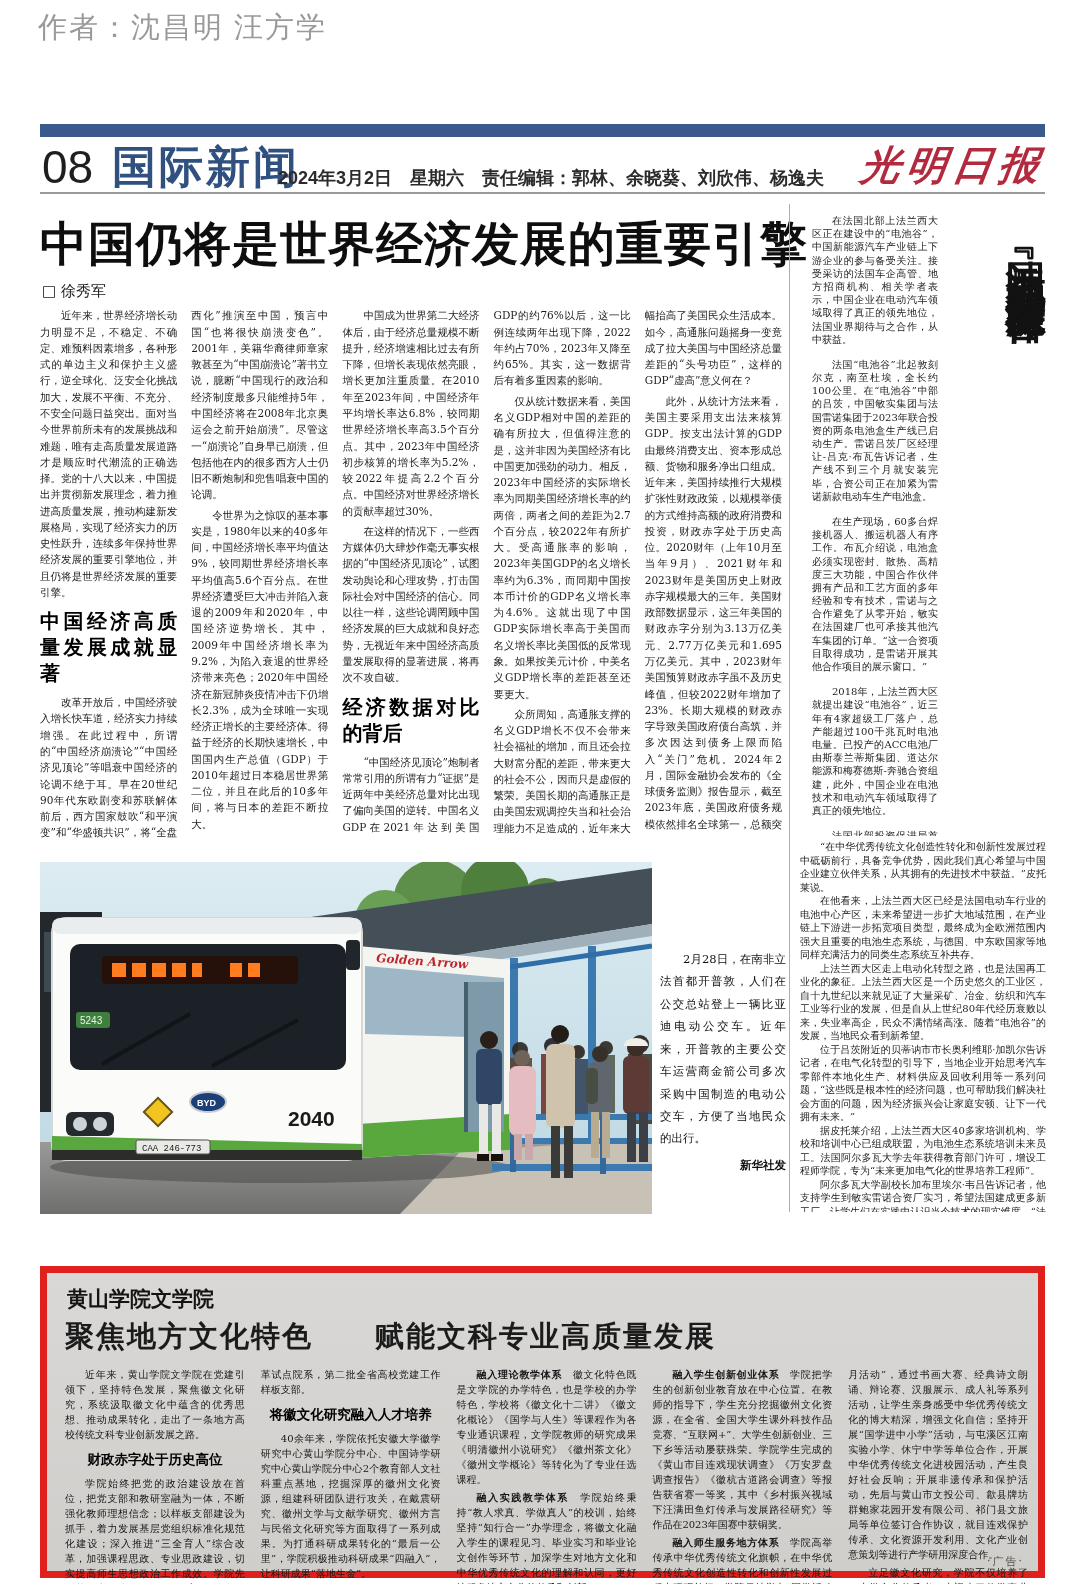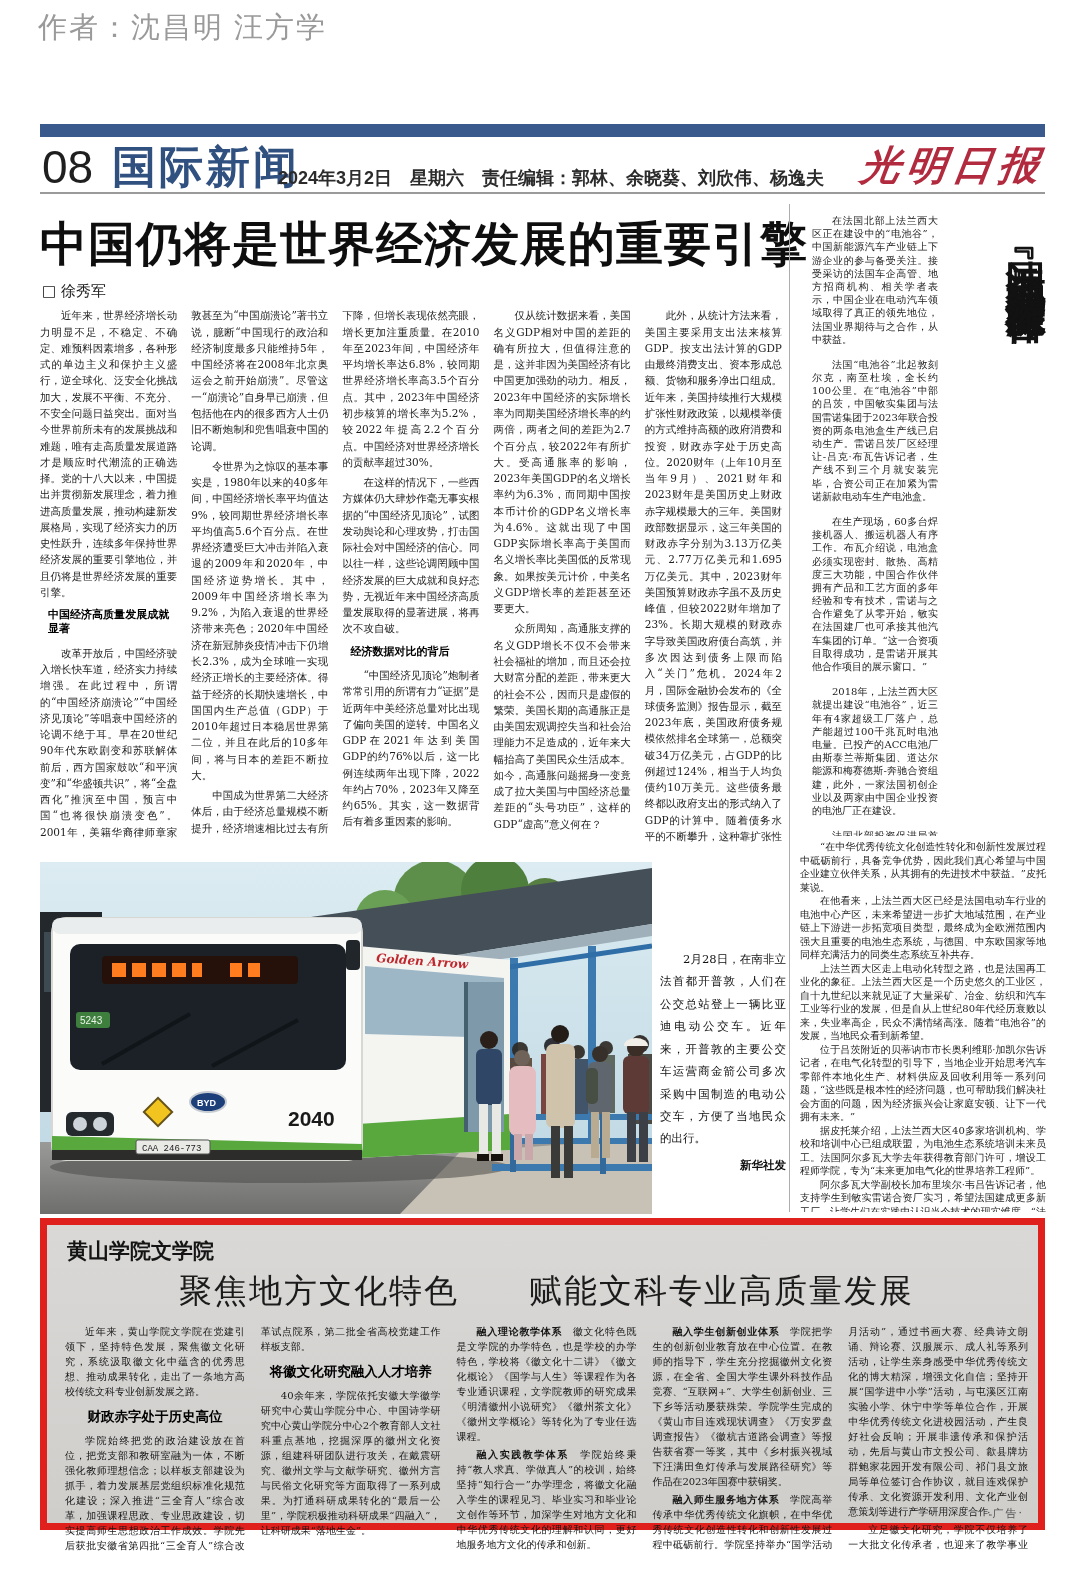--- a/index.html
+++ b/index.html
@@ -22,21 +22,21 @@
   .header-rule{left:40px;top:192px;width:1005px;height:2px;background:#9a9a9a;}
 
   
   .main-art{left:40px;top:202px;width:742px;height:660px;}
   .headline{font-size:47px;font-weight:900;color:#0e0e0e;letter-spacing:1px;line-height:1.2;
             margin:14px 0 6px 0;white-space:nowrap;}
   .byline{font-size:15px;color:#222;margin:10px 0 6px 2px;}
   .body-cols{column-count:5;column-gap:14px;height:538px;overflow:hidden;
              font-size:10.5px;line-height:1.55;text-align:justify;}
   .body-cols p{margin:0 0 4px 0;text-indent:2em;}
-  .body-cols h3.blk-sub{font-size:11px;line-height:1.3;margin:8px 8px;color:#000;text-indent:0;}
+  .body-cols h3.blk-sub{font-size:20px;line-height:1.3;margin:8px 0;color:#000;text-indent:0;}
 
   
   .v-rule{left:789px;top:204px;width:1px;height:1008px;background:#adadad;}
 
   
   .fr-top{left:800px;top:202px;width:246px;height:634px;display:flex;overflow:hidden;}
   .fr-col{width:150px;height:100%;overflow:hidden;font-size:10px;line-height:1.32;text-align:justify;}
   .fr-col p{margin:12px;text-indent:2em;}
   .fr-headline{flex:1;writing-mode:vertical-rl;text-orientation:upright;
                font-size:40px;font-weight:900;color:#121212;letter-spacing:3px;line-height:1.0;
@@ -45,24 +45,24 @@
              font-size:10px;line-height:1.35;text-align:justify;}
   .fr-bottom p{margin:0;text-indent:2em;}
 
   
   .photo-box{left:40px;top:862px;width:612px;height:352px;overflow:hidden;background:#cfe2ea;}
   .caption{left:660px;top:948px;width:126px;font-size:11.5px;line-height:1.95;text-align:justify;color:#111;}
   .caption .cap-text{text-indent:2em;display:block;}
   .caption .credit{display:block;text-align:right;font-weight:bold;margin-top:4px;}
 
   
-  .promo{left:40px;top:1218px;width:1005px;height:312px;border:7px solid #e0201c;
+  .promo{left:40px;top:1266px;width:1005px;height:312px;border:7px solid #e0201c;
          background:linear-gradient(180deg,#d9d8d6 0%,#cfcecb 100%);padding:10px 10px 6px 18px;}
   .promo-org{font-family:"Liberation Sans",sans-serif;font-size:21px;font-weight:bold;color:#141414;margin:2px 0 0 2px;}
-  .promo-title{text-align:center;font-size:33px;font-weight:400;color:#1b1b1b;letter-spacing:2px;margin:4px 0 10px 0;}
+  .promo-title{font-size:29px;font-weight:700;color:#1b1b1b;letter-spacing:2px;margin:4px 0 10px 0;}
   .promo-cols{column-count:5;column-gap:16px;height:238px;overflow:hidden;
               font-size:10px;line-height:1.5;text-align:justify;color:#161616;}
   .promo-cols p{margin:0 0 3px 0;text-indent:2em;}
   .promo-cols h3.blk-sub{font-size:13.5px;text-align:center;margin:7px 0;text-indent:0;color:#000;}
   .promo-cols p b{font-weight:bold;}
   .ad-marker{position:absolute;right:14px;bottom:2px;font-size:11px;color:#555;letter-spacing:2px;}
 </style>
 </head>
 <body>
 
@@ -95,21 +95,21 @@
       </div>
   </div>
 
   <div class="abs v-rule"></div>
 
   <div class="abs fr-top">
     <div class="fr-col">
         <p class="blk-p">在法国北部上法兰西大区正在建设中的“电池谷”，中国新能源汽车产业链上下游企业的参与备受关注。接受采访的法国车企高管、地方招商机构、相关学者表示，中国企业在电动汽车领域取得了真正的领先地位，法国业界期待与之合作，从中获益。</p>
         <p class="blk-p">法国“电池谷”北起敦刻尔克，南至杜埃，全长约100公里。在“电池谷”中部的吕茨，中国敏实集团与法国雷诺集团于2023年联合投资的两条电池盒生产线已启动生产。雷诺吕茨厂区经理让-吕克·布瓦告诉记者，生产线不到三个月就安装完毕，合资公司正在加紧为雷诺新款电动车生产电池盒。</p>
         <p class="blk-p">在生产现场，60多台焊接机器人、搬运机器人有序工作。布瓦介绍说，电池盒必须实现密封、散热、高精度三大功能，中国合作伙伴拥有产品和工艺方面的多年经验和专有技术，雷诺与之合作避免了从零开始，敏实在法国建厂也可承接其他汽车集团的订单。“这一合资项目取得成功，是雷诺开展其他合作项目的展示窗口。”</p>
-        <p class="blk-p">2018年，上法兰西大区就提出建设“电池谷”，近三年有4家超级工厂落户，总产能超过100千兆瓦时电池电量。已投产的ACC电池厂由斯泰兰蒂斯集团、道达尔能源和梅赛德斯-奔驰合资组建，此外，一家法国初创企业以及两家由中国企业投资的电池厂正在建设。</p>
+        <p class="blk-p">2018年，上法兰西大区就提出建设“电池谷”，近三年有4家超级工厂落户，总产能超过100千兆瓦时电池电量。已投产的ACC电池厂由斯泰兰蒂斯集团、道达尔能源和梅赛德斯-奔驰合资组建，此外，中国企业在电池技术和电动汽车领域取得了真正的领先地位。</p>
         <p class="blk-p">法国北部投资促进局首席执行官扬·皮托莱告诉记者，远景动力在杜埃的电池厂很快会投产，台湾辉能2023年宣布在敦刻尔克投资建设的固态电池工厂项目仍在初期阶段，“一切都会顺利进行”。中国企业还投资了电池原材料及组件项目，在这一电池生态系统“有很大分量”，如敏实与雷诺合资生产电池盒，厦钨新能源与法国核能企业欧安诺2023年宣布共同投资在敦刻尔克生产锂电池所需的阴极部件。</p>
       </div>
     <div class="fr-headline">法国『电池谷』期待对华新能源合作</div>
   </div>
   <div class="abs fr-bottom">
       <p class="blk-p">“在中华优秀传统文化创造性转化和创新性发展过程中砥砺前行，具备竞争优势，因此我们真心希望与中国企业建立伙伴关系，从其拥有的先进技术中获益。”皮托莱说。</p>
       <p class="blk-p">在他看来，上法兰西大区已经是法国电动车行业的电池中心产区，未来希望进一步扩大地域范围，在产业链上下游进一步拓宽项目类型，最终成为全欧洲范围内强大且重要的电池生态系统，与德国、中东欧国家等地同样充满活力的同类生态系统互补共存。</p>
       <p class="blk-p">上法兰西大区走上电动化转型之路，也是法国再工业化的象征。上法兰西大区是一个历史悠久的工业区，自十九世纪以来就见证了大量采矿、冶金、纺织和汽车工业等行业的发展，但是自从上世纪80年代经历衰败以来，失业率高企，民众不满情绪高涨。随着“电池谷”的发展，当地民众看到新希望。</p>
       <p class="blk-p">位于吕茨附近的贝蒂讷市市长奥利维耶·加凯尔告诉记者，在电气化转型的引导下，当地企业开始思考汽车零部件本地化生产、材料供应及回收利用等一系列问题，“这些既是根本性的经济问题，也可帮助我们解决社会方面的问题，因为经济振兴会让家庭安顿、让下一代拥有未来。”</p>
       <p class="blk-p">据皮托莱介绍，上法兰西大区40多家培训机构、学校和培训中心已组成联盟，为电池生态系统培训未来员工。法国阿尔多瓦大学去年获得教育部门许可，增设工程师学院，专为“未来更加电气化的世界培养工程师”。</p>

